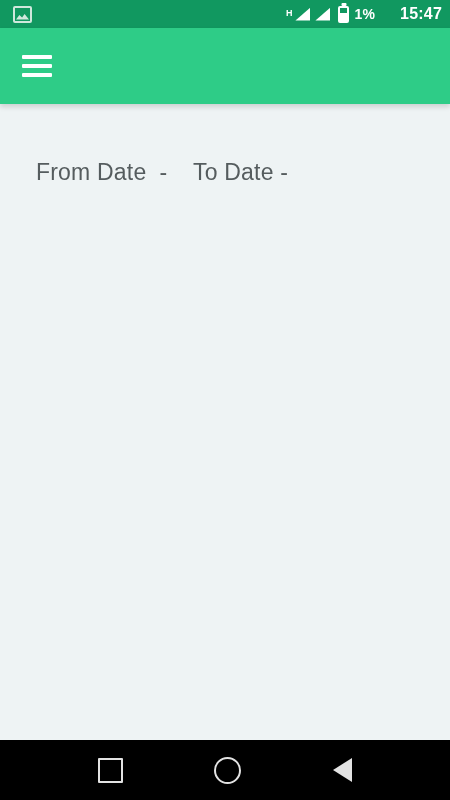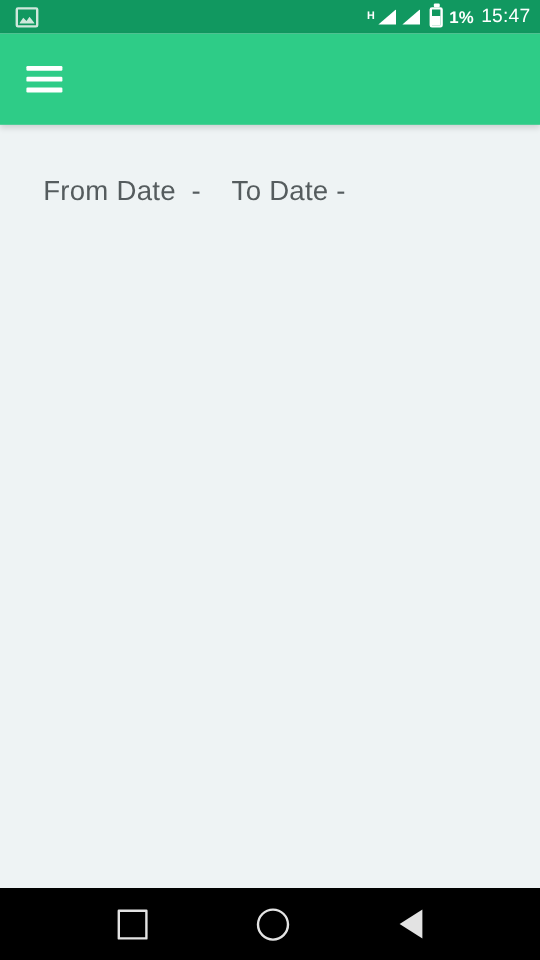--- a/index.html
+++ b/index.html
@@ -97,22 +97,22 @@
   }
   .sb-text {
     color: #ffffff;
     font-size: 14px;
     font-weight: bold;
     letter-spacing: 0.2px;
   }
   .sb-time {
     color: #ffffff;
     font-size: 16px;
-    font-weight: normal;
-    margin-left: 1px;
+    font-weight: bold;
+    margin-left: 20px;
     letter-spacing: 0.2px;
   }
 
   
   .appbar {
     position: absolute;
     top: 28px; left: 0;
     width: 450px;
     height: 76px;
     background: #2ecc87;
@@ -142,21 +142,21 @@
     color: #ffffff;
     font-size: 27px;
     font-weight: bold;
     margin-left: 43px;
     letter-spacing: 0.2px;
   }
 
   
   .content {
     position: absolute;
-    top: 104px; left: 0;
+    top: 117px; left: 0;
     width: 450px;
     height: 636px;
     background: #eef3f4;
   }
 
   .daterow {
     position: absolute;
     top: 36px;
     left: 36px;
     width: 390px;

